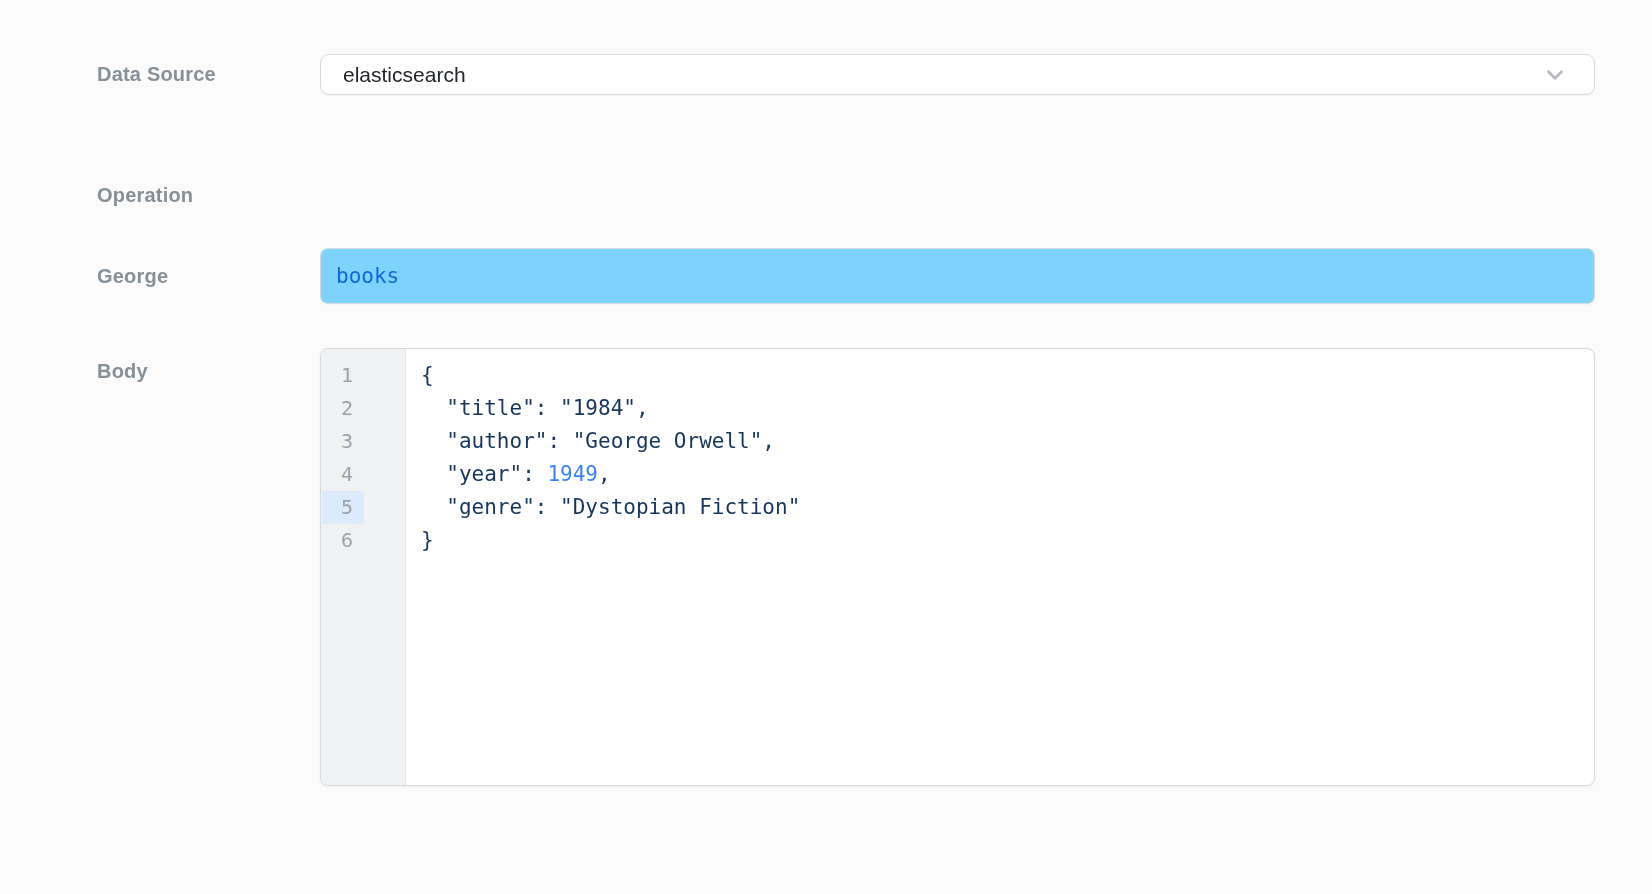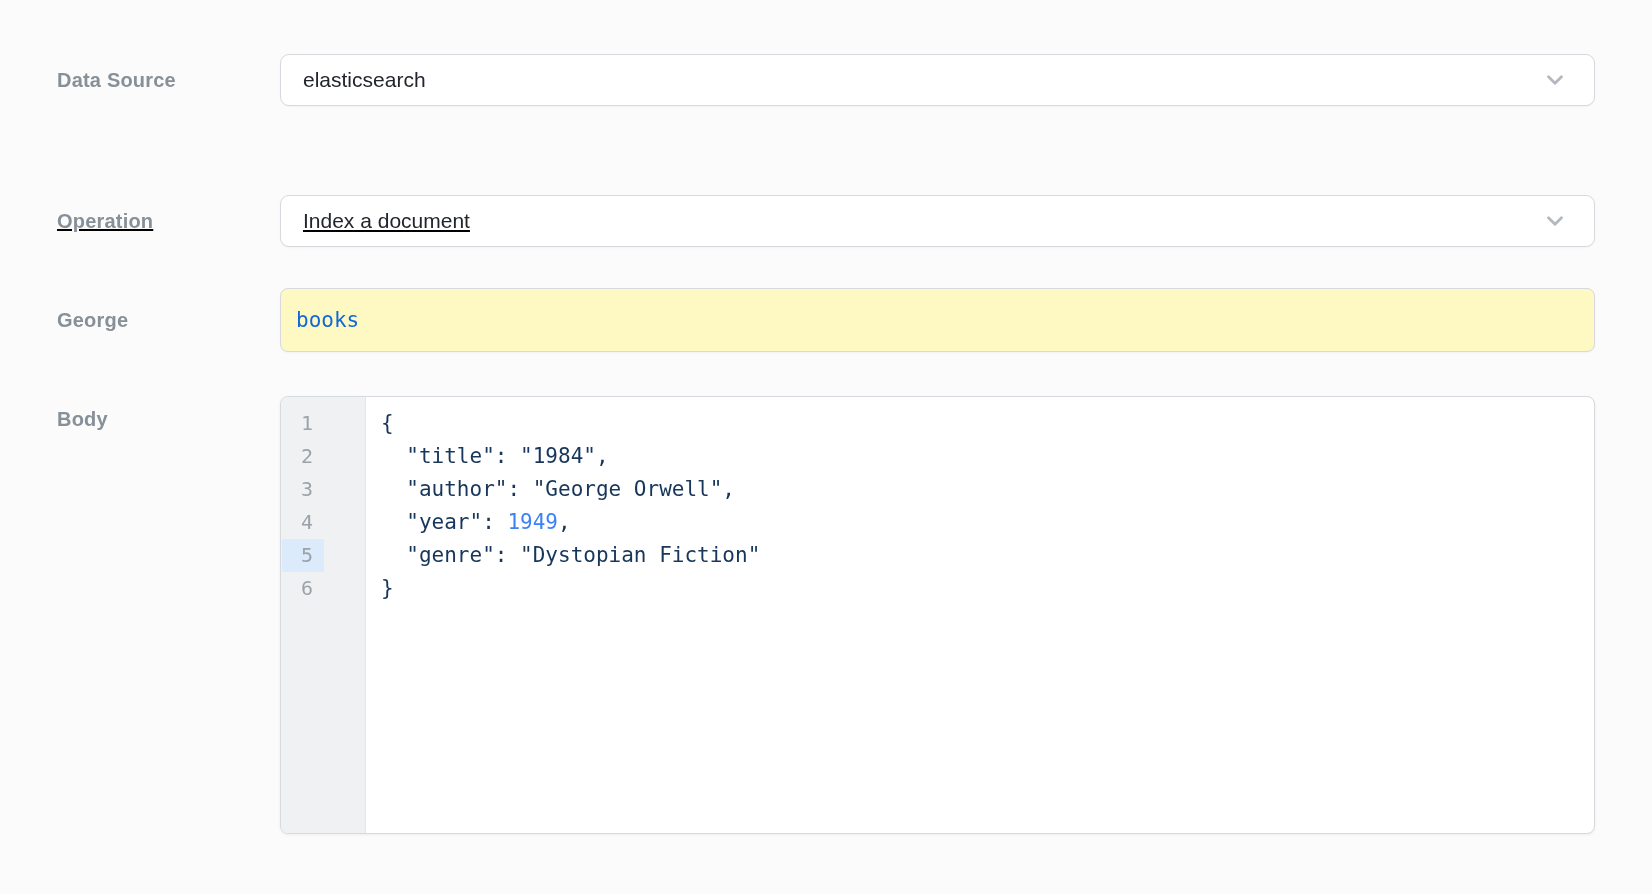--- a/index.html
+++ b/index.html
@@ -12,36 +12,37 @@
   .panel {
     width: 1652px; height: 894px;
     padding: 54px 57px 0 57px;
   }
   .row {
     display: flex;
     align-items: center;
   }
   .row.row-top { align-items: flex-start; }
   .row-1 { margin-bottom: 89px; }
-  .row-2 { margin-bottom: 41px; text-decoration: underline; }
+  .row-2 { margin-bottom: 41px; }
   .row-3 { margin-bottom: 44px; }
   .field-label {
     width: 223px;
     flex: 0 0 223px;
     font-size: 20px;
     font-weight: 700;
     color: #878f97;
     letter-spacing: 0.2px;
+    margin-left: 40px;
   }
   .row-top .field-label { padding-top: 12px; }
   .control { flex: 1 1 auto; min-width: 0; }
 
   .select-box {
     position: relative;
-    height: 52px;
+    height: 41px;
     background: #ffffff;
     border: 1px solid #d6d9dd;
     border-radius: 9px;
     display: flex;
     align-items: center;
     padding: 0 60px 0 22px;
     box-shadow: 0 1px 2px rgba(30, 40, 50, 0.04);
     cursor: pointer;
   }
   .select-value {
@@ -53,22 +54,22 @@
     right: 26px;
     top: 50%;
     transform: translateY(-50%);
     width: 26px; height: 26px;
     display: flex; align-items: center; justify-content: center;
     color: #b4b9bf;
   }
 
   .text-input {
     width: 100%;
-    height: 64px;
-    background: #fef9c3;
+    height: 56px;
+    background: #7dd3fc;
     border: 1px solid #d6d9dd;
     border-radius: 8px;
     padding: 0 20px 0 15px;
     font-family: "DejaVu Sans Mono", "Liberation Mono", monospace;
     font-size: 21px;
     color: #1267d8;
     outline: none;
     box-shadow: 0 1px 2px rgba(30, 40, 50, 0.04);
   }
 
@@ -130,30 +131,20 @@
           <svg width="26" height="26" viewBox="0 0 24 24" fill="none" stroke="currentColor" stroke-width="2.6" stroke-linecap="round" stroke-linejoin="round">
               <polyline points="6 9 12 15 18 9"></polyline>
             </svg>
         </span>
       </div>
     </div>
   </div>
 
   <div class="row row-2">
     <div class="field-label">Operation</div>
-    <div class="control">
-      <div class="select-box">
-        <span class="select-value">Index a document</span>
-        <span class="chevron">
-          <svg width="26" height="26" viewBox="0 0 24 24" fill="none" stroke="currentColor" stroke-width="2.6" stroke-linecap="round" stroke-linejoin="round">
-              <polyline points="6 9 12 15 18 9"></polyline>
-            </svg>
-        </span>
-      </div>
-    </div>
   </div>
 
   <div class="row row-3">
     <div class="field-label">George</div>
     <div class="control">
       <input type="text" class="text-input" spellcheck="false" value="books" style="">
     </div>
   </div>
 
   <div class="row row-top">

